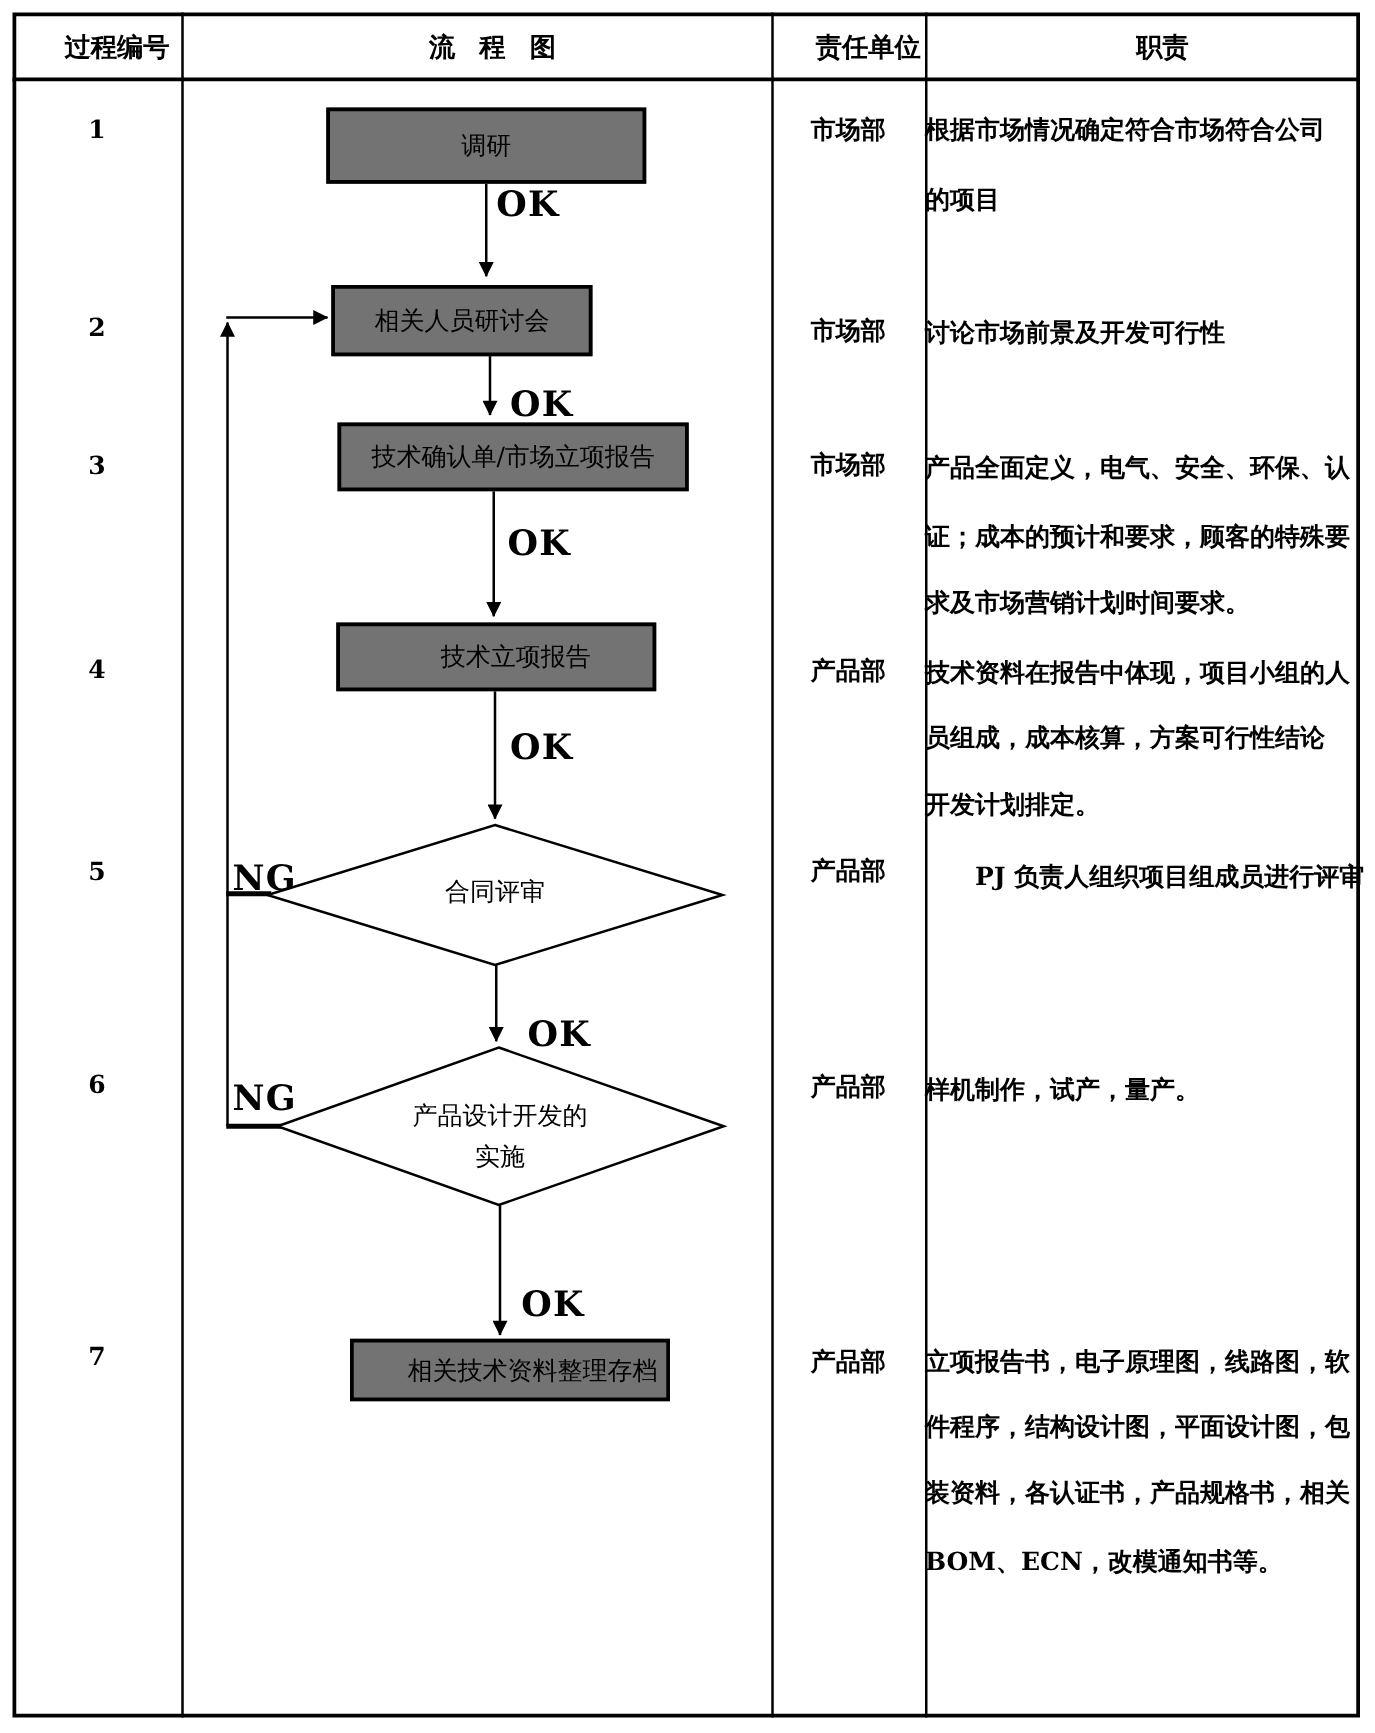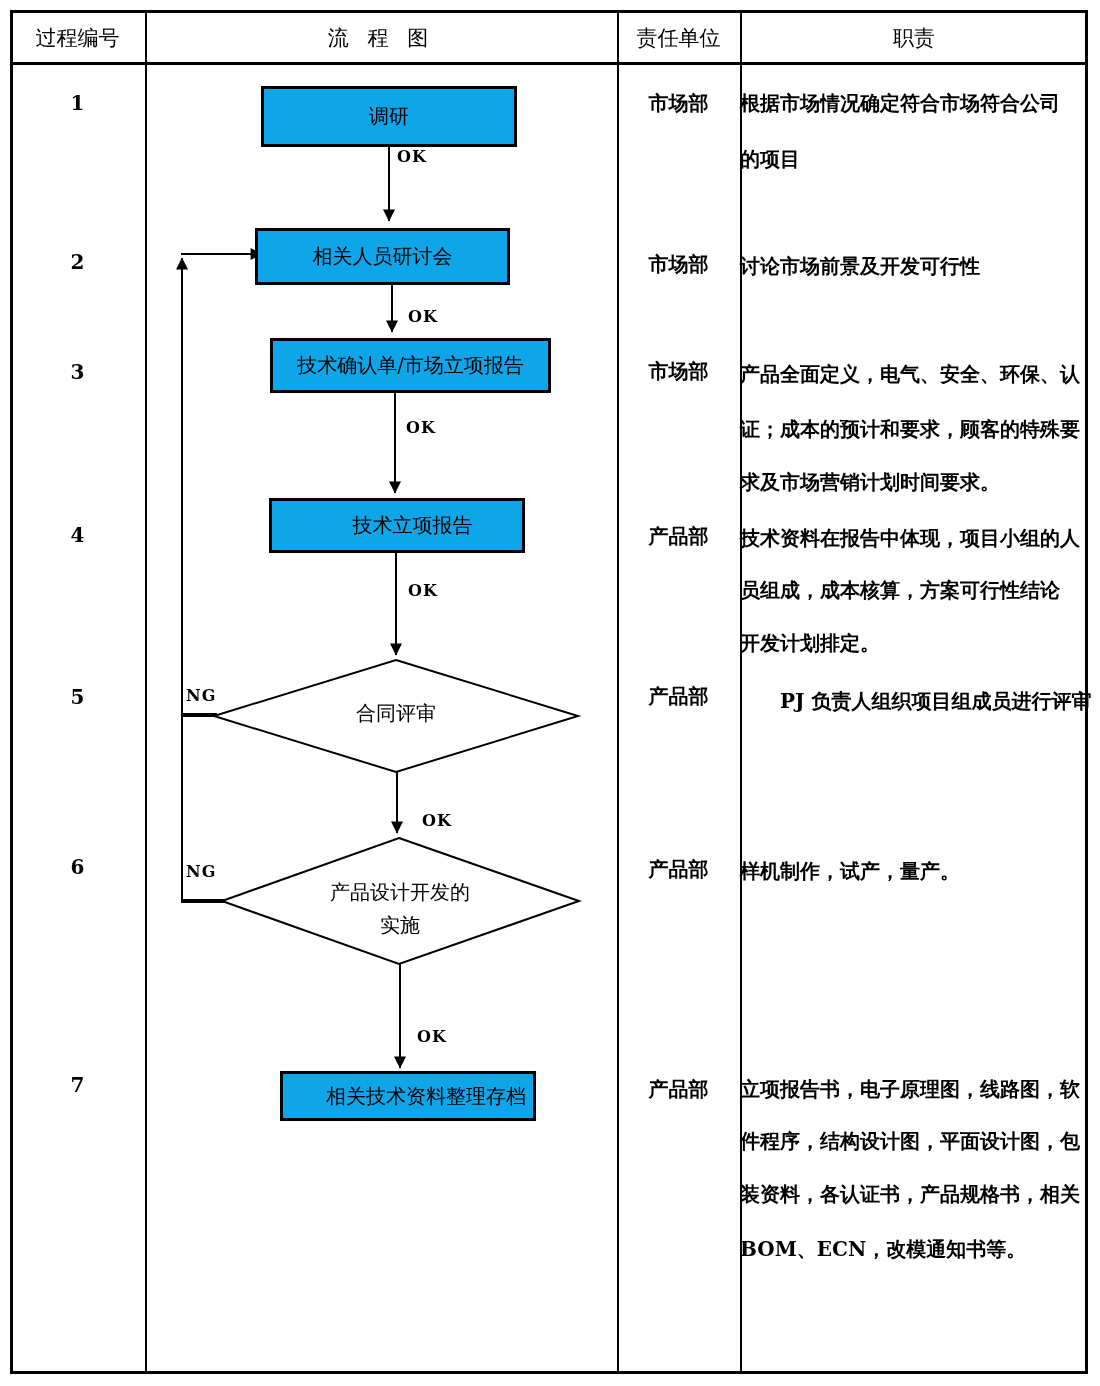--- a/index.html
+++ b/index.html
@@ -4,31 +4,31 @@
 <style>
   html,body{margin:0;padding:0;}
   body{
     width:1100px;height:1386px;position:relative;background:#fff;color:#000;
     font-family:"DejaVu Serif","Liberation Serif",serif;
     overflow:hidden;
   }
   .vline{position:absolute;width:2px;background:#000;}
   .hline{position:absolute;height:3px;background:#000;}
   .outer{position:absolute;border:3px solid #000;box-sizing:border-box;background:transparent;}
-  .hdr{position:absolute;font-weight:normal;font-size:21px;text-align:center;white-space:pre;}
+  .hdr{position:absolute;font-weight:bold;font-size:21px;text-align:center;white-space:pre;padding-left:16px;}
   .num{position:absolute;font-weight:bold;font-size:20px;text-align:center;}
   .unit{position:absolute;font-weight:bold;font-size:20px;text-align:center;}
   .duty{position:absolute;font-weight:bold;font-size:20px;text-align:left;white-space:nowrap;}
   .boxNode{
-    position:absolute;border:3px solid #000;box-sizing:border-box;background:#0ea5e9;
+    position:absolute;border:3px solid #000;box-sizing:border-box;background:#737373;
     display:flex;align-items:center;justify-content:center;
     font-size:20px;font-weight:normal;text-align:right;white-space:nowrap;
   }
   .dtext{position:absolute;font-size:20px;text-align:center;}
-  .okng{position:absolute;font-weight:bold;font-size:16px;letter-spacing:1px;}
+  .okng{position:absolute;font-weight:bold;font-size:28px;letter-spacing:1px;}
   svg{position:absolute;left:0;top:0;}
 </style>
 </head>
 <body>
 
 <div class="outer" style="left:10px;top:10px;width:1078px;height:1364px;"></div>
 <div class="vline" style="left:145px;top:10px;height:1364px;"></div>
 <div class="vline" style="left:617px;top:10px;height:1364px;"></div>
 <div class="vline" style="left:740px;top:10px;height:1364px;"></div>
 <div class="hline" style="left:10px;top:62px;width:1078px;"></div>
@@ -65,21 +65,21 @@
   <line x1="181" y1="715" x2="217" y2="715" stroke="#000" stroke-width="4"></line>
   <line x1="181" y1="901" x2="225" y2="901" stroke="#000" stroke-width="4"></line>
 
   <polygon points="396,660 578,716 396,772 214,716" fill="#fff" stroke="#000" stroke-width="2"></polygon>
   <polygon points="399,838 579,901 399,964 222,901" fill="#fff" stroke="#000" stroke-width="2"></polygon>
 </svg>
 
 <div class="boxNode" style="left:261px;top:86px;width:256px;height:61px;">
   <span>调研</span>
 </div>
-<div class="boxNode" style="left:255px;top:228px;width:255px;height:57px;">
+<div class="boxNode" style="left:265px;top:228px;width:209px;height:57px;">
   <span>相关人员研讨会</span>
 </div>
 <div class="boxNode" style="left:270px;top:338px;width:281px;height:55px;">
   <span>技术确认单/市场立项报告</span>
 </div>
 <div class="boxNode" style="left:269px;top:498px;width:256px;height:55px;padding-left:31px;">
   <span>技术立项报告</span>
 </div>
 <div class="boxNode" style="left:280px;top:1071px;width:256px;height:50px;padding-left:36px;">
   <span>相关技术资料整理存档</span>

